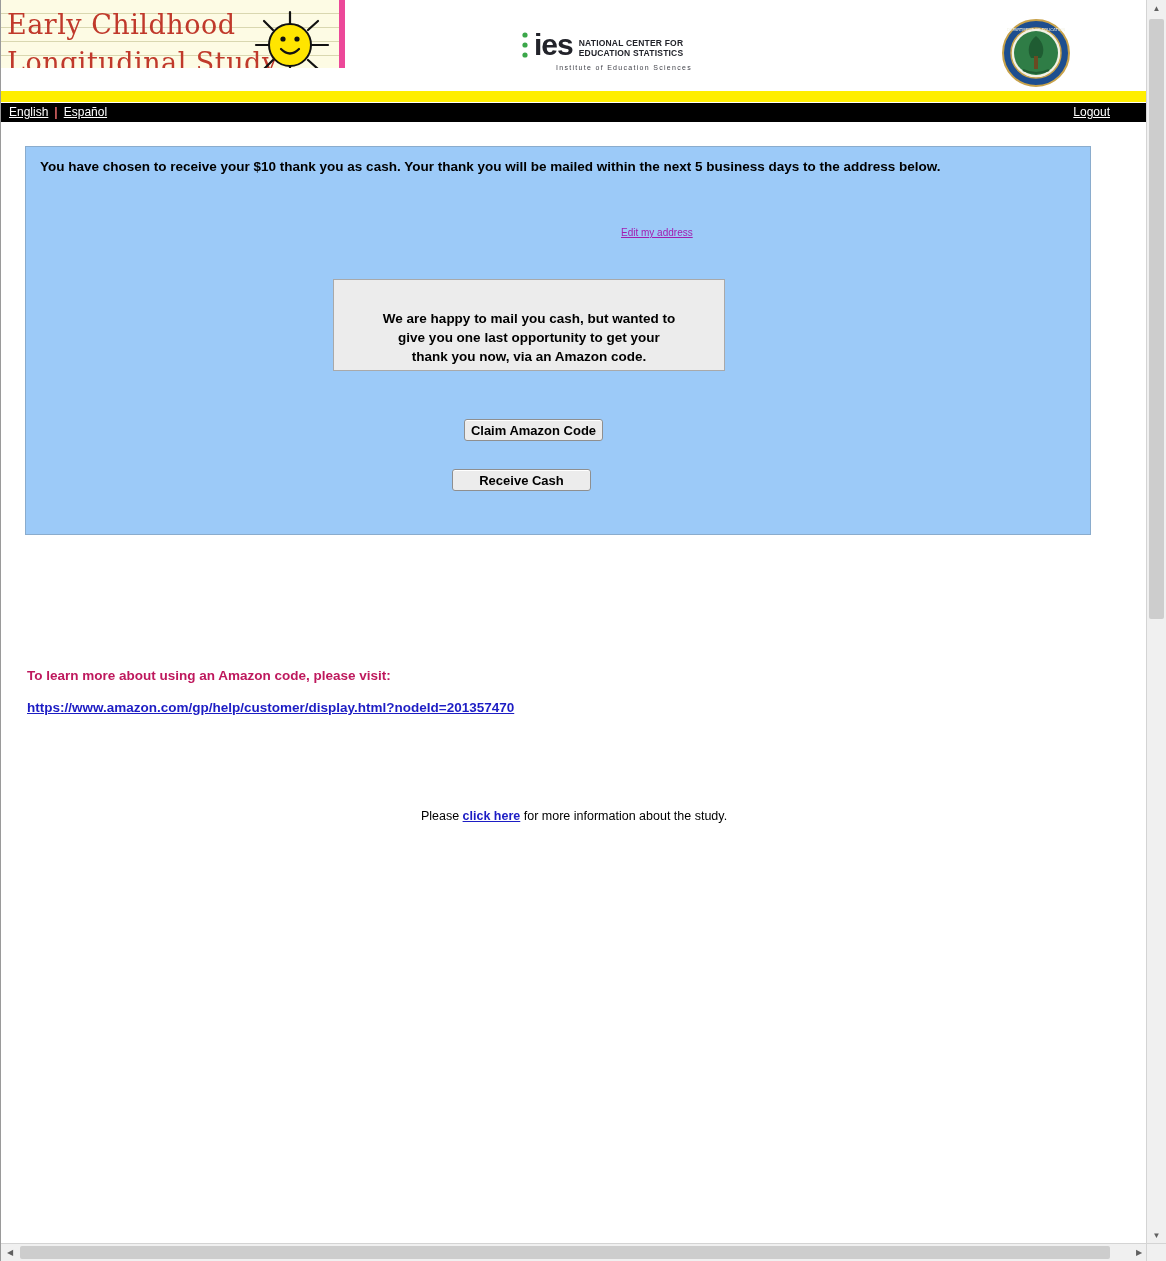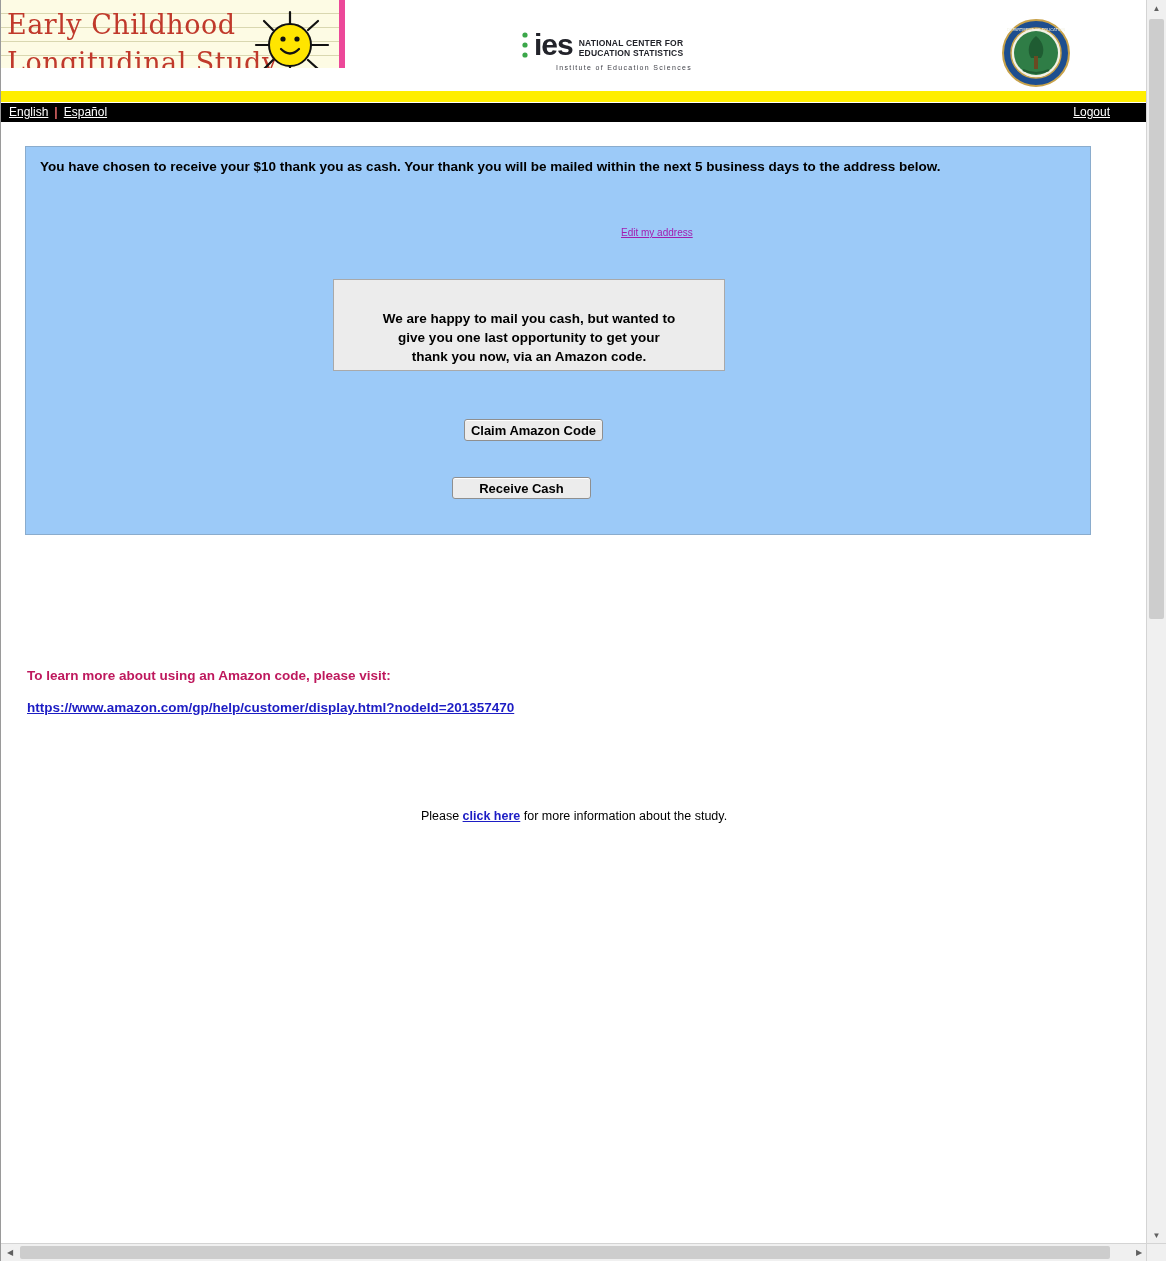--- a/index.html
+++ b/index.html
@@ -216,21 +216,20 @@
     top: 272px;
     width: 139px;
     height: 22px;
     margin-left: 12px;
   }
   .btn-cash {
     left: 426px;
     top: 322px;
     width: 139px;
     height: 22px;
-    margin-top: 8px;
   }
 
   
   .learn-more {
     position: absolute;
     left: 26px;
     top: 546px;
     font-size: 13.5px;
     font-weight: bold;
     color: #be185d;

